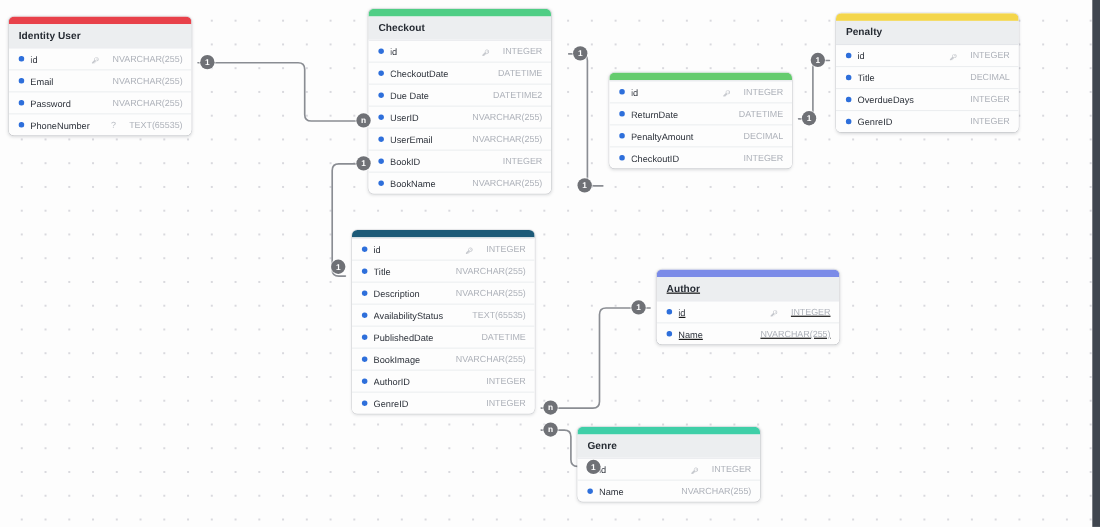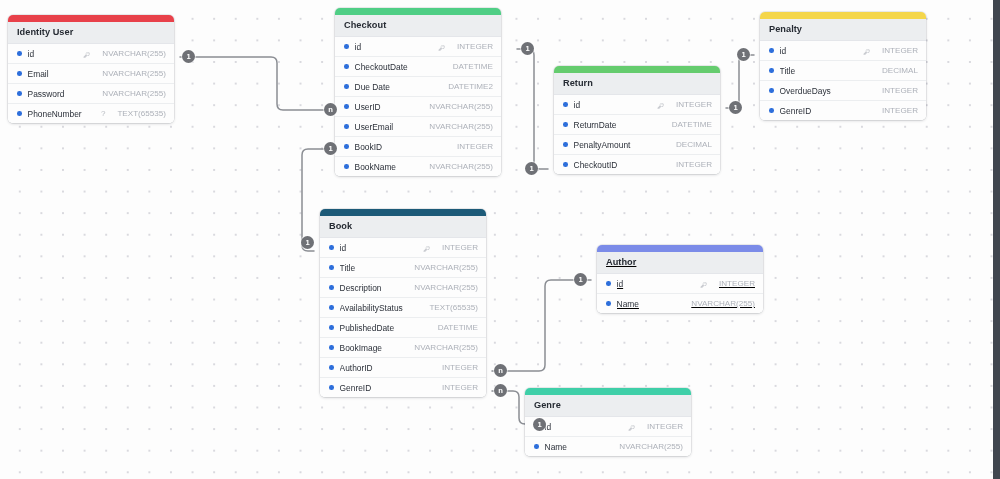--- a/index.html
+++ b/index.html
@@ -215,21 +215,20 @@
             <span class="row-dot" style="background: rgb(46, 111, 219);"></span>
             <span class="row-name">BookName</span>
             <span class="row-type">
               <span>NVARCHAR(255)</span>
             </span>
           </div>
         </div>
       </div>
       <div class="table-node" style="left: 554px; top: 66px; width: 166px;">
         <div class="tbl-accent" style="background: rgb(101, 204, 110);"></div>
-        <div class="tbl-title">Return</div>
         <div class="tbl-rows">
           <div class="tbl-row">
             <span class="row-dot" style="background: rgb(46, 111, 219);"></span>
             <span class="row-name">id</span>
             <span class="row-type">
               <svg viewBox="0 0 16 16" class="key-ico">
                 <path d="M10.5 1.2a4.3 4.3 0 0 0-4.06 5.68L1.3 12.02l-.1.35v2.1h2.6l.35-.14 1.05-1.05.9.9.9-.9-.9-.9 1.4-1.4 1.15 1.15.9-.9-1.15-1.15.72-.72A4.3 4.3 0 1 0 10.5 1.2zm0 1.3a3 3 0 1 1 0 6 3 3 0 0 1 0-6zm.85 1.1a1.1 1.1 0 1 0 0 2.2 1.1 1.1 0 0 0 0-2.2z" fill="#a7abb3"></path>
               </svg>
               <span>INTEGER</span>
             </span>
@@ -289,21 +288,20 @@
             <span class="row-dot" style="background: rgb(46, 111, 219);"></span>
             <span class="row-name">GenreID</span>
             <span class="row-type">
               <span>INTEGER</span>
             </span>
           </div>
         </div>
       </div>
       <div class="table-node" style="left: 320px; top: 209px; width: 166px;">
         <div class="tbl-accent" style="background: rgb(28, 90, 120);"></div>
-        <div class="tbl-title">Book</div>
         <div class="tbl-rows">
           <div class="tbl-row">
             <span class="row-dot" style="background: rgb(46, 111, 219);"></span>
             <span class="row-name">id</span>
             <span class="row-type">
               <svg viewBox="0 0 16 16" class="key-ico">
                 <path d="M10.5 1.2a4.3 4.3 0 0 0-4.06 5.68L1.3 12.02l-.1.35v2.1h2.6l.35-.14 1.05-1.05.9.9.9-.9-.9-.9 1.4-1.4 1.15 1.15.9-.9-1.15-1.15.72-.72A4.3 4.3 0 1 0 10.5 1.2zm0 1.3a3 3 0 1 1 0 6 3 3 0 0 1 0-6zm.85 1.1a1.1 1.1 0 1 0 0 2.2 1.1 1.1 0 0 0 0-2.2z" fill="#a7abb3"></path>
               </svg>
               <span>INTEGER</span>
             </span>

